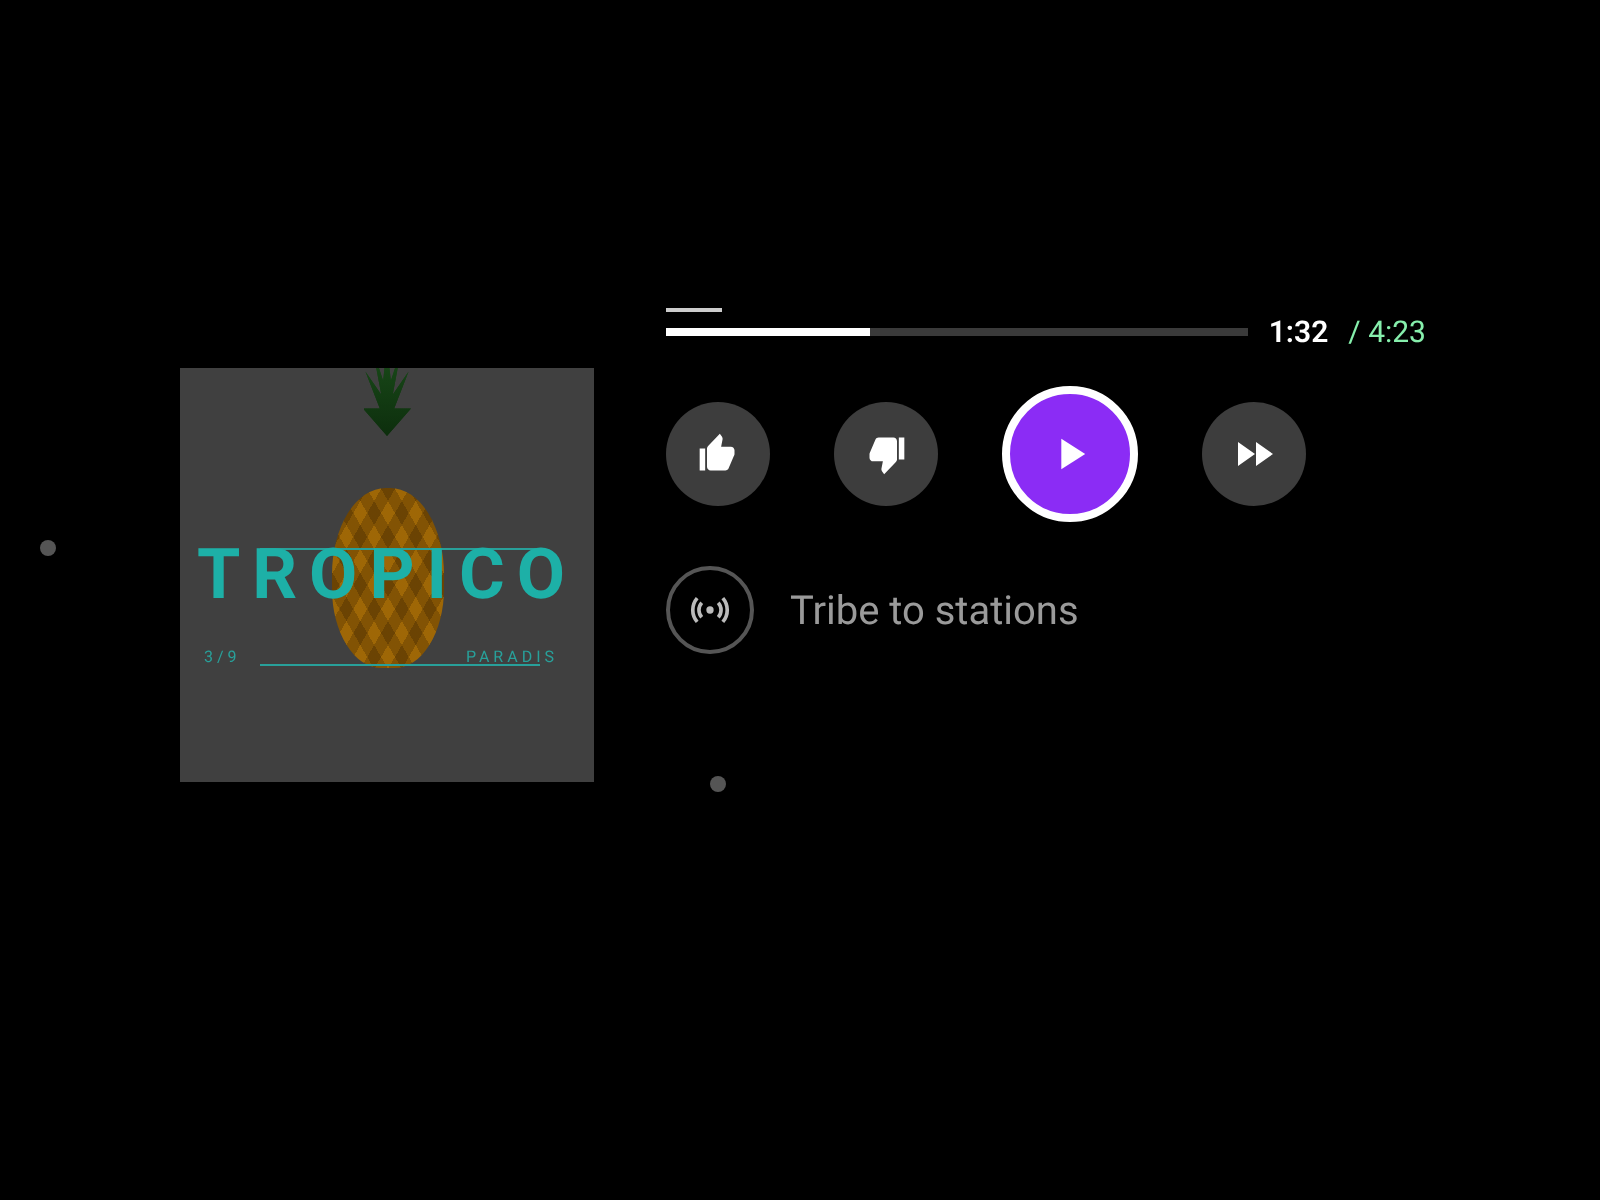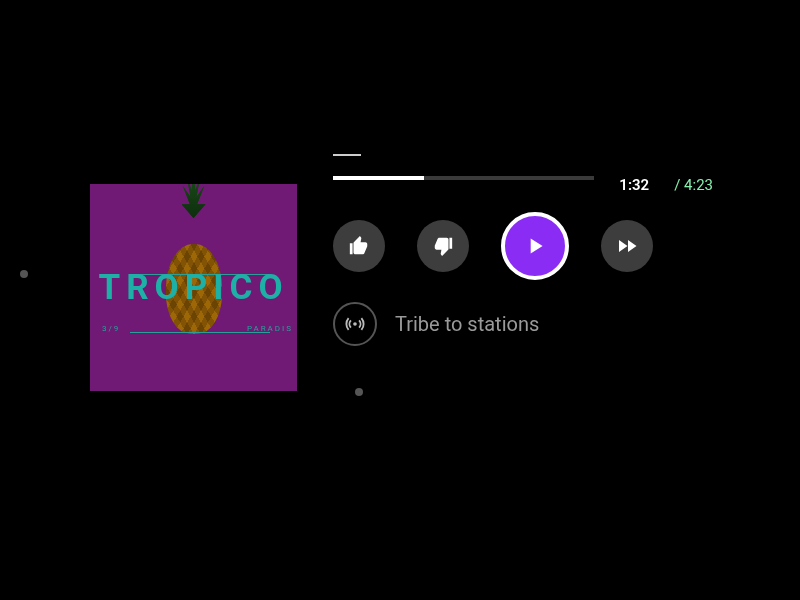--- a/index.html
+++ b/index.html
@@ -21,21 +21,21 @@
     position: absolute;
     width: 8px; height: 8px;
     background: #555;
     border-radius: 50%;
   }
   .dot-left { top: 270px; left: 20px; }
   .dot-bottom { top: 388px; left: 355px; }
 
   .album-art {
     width: 207px; height: 207px;
-    background: #701a75;
+    background: #404040;
     position: relative;
     display: flex;
     align-items: center;
     justify-content: center;
     margin-top: 34px;
     overflow: hidden;
   }
   .album-text-main {
     color: #1db0a7;
     font-size: 35px;
@@ -45,21 +45,21 @@
     position: relative;
   }
   .album-sub-left, .album-sub-right {
     position: absolute;
     color: #28a09a;
     font-size: 8px;
     letter-spacing: 2px;
     top: 140px;
   }
   .album-sub-left { left: 12px; }
-  .album-sub-right { right: 4px; }
+  .album-sub-right { right: 18px; }
   .album-line {
     position: absolute;
     left: 40px;
     width: 140px;
     height: 1px;
     background: #28a09a;
   }
   .album-line.top { top: 90px; }
   .album-line.bot { top: 148px; }
   
@@ -96,24 +96,24 @@
     display: flex;
     align-items: center;
     gap: 10px;
   }
   .dash {
     display: inline-block;
     width: 28px; height: 1.5px; background: #ccc;
   }
 
   .progress-row {
-    margin-top: 20px;
-    display: flex;
-    align-items: flex-start;
-    gap: 25px;
+    margin-top: 1px;
+    display: flex;
+    align-items: center;
+    gap: 10px;
   }
   .progress-track {
     flex: 1;
     height: 4px;
     background: #3a3a3a;
     position: relative;
   }
   .progress-fill {
     position: absolute; left:0; top:0; bottom:0;
     background: #fff;

